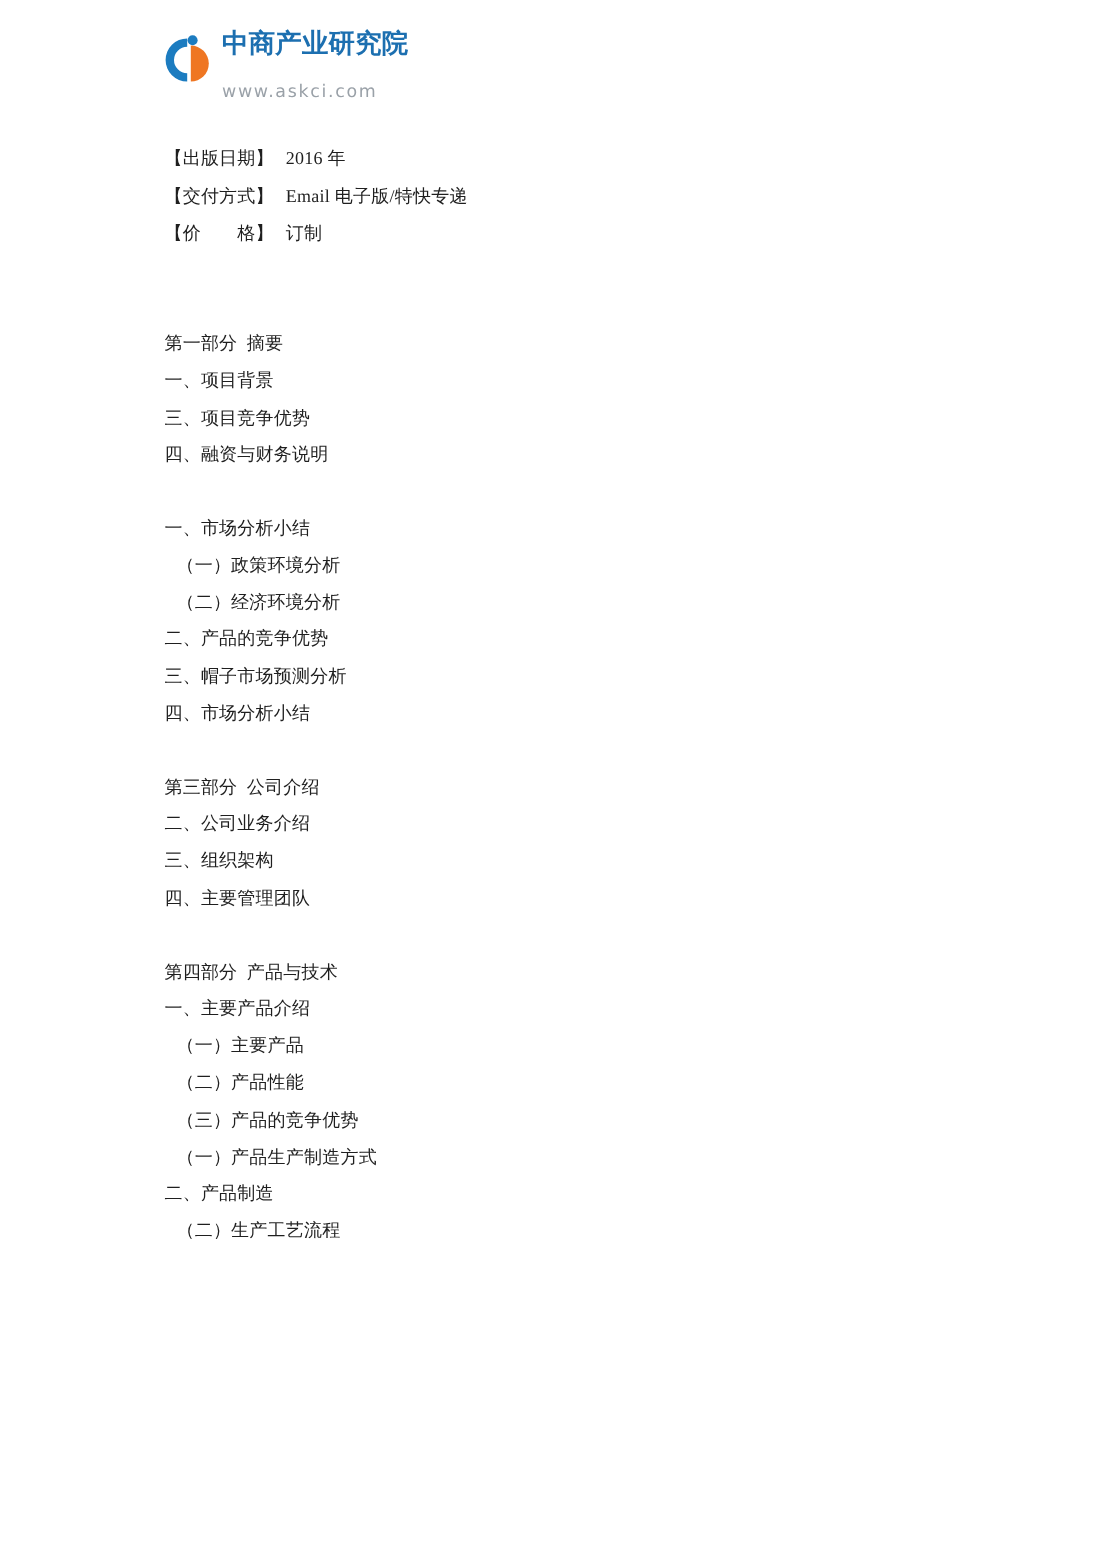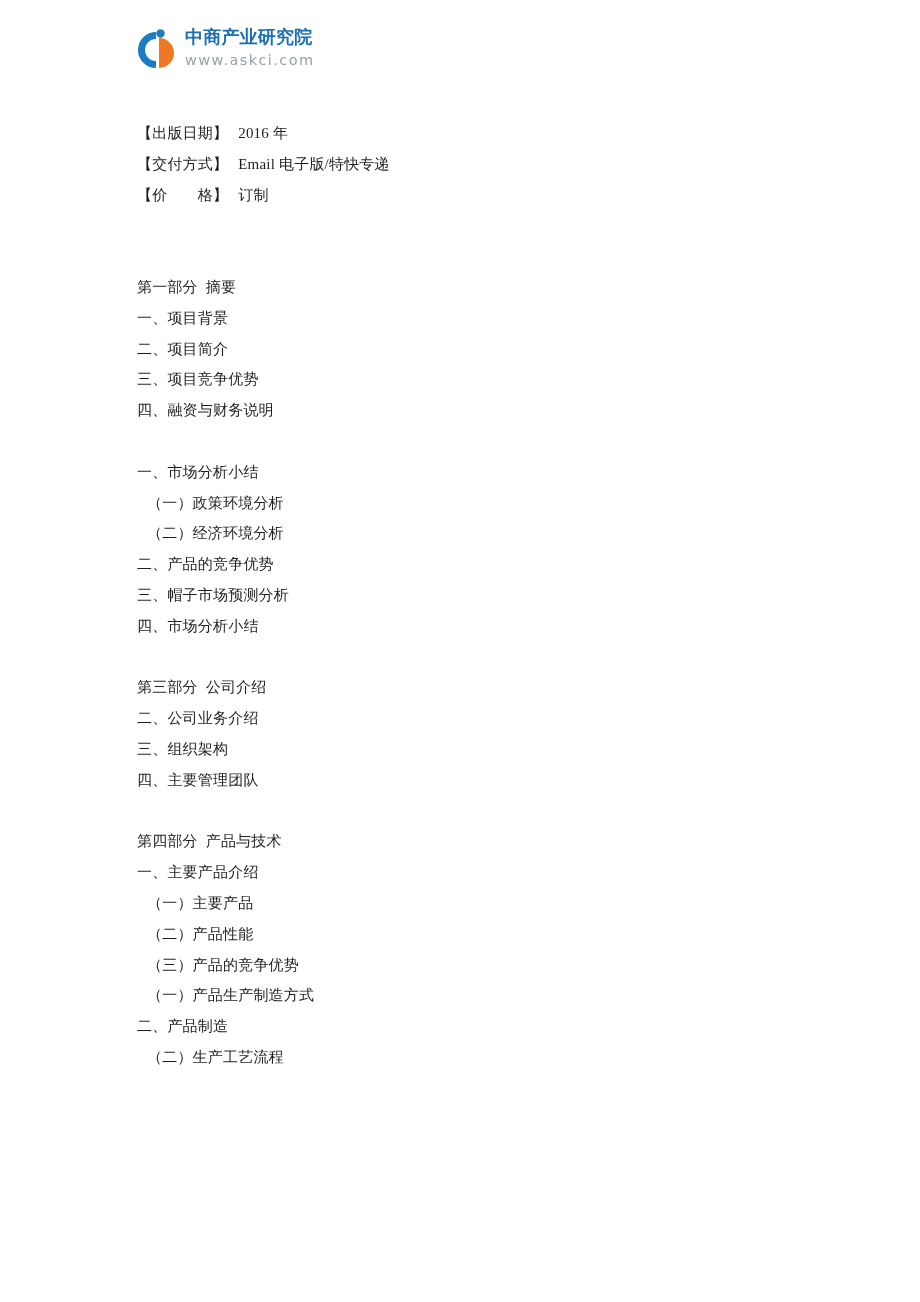--- a/index.html
+++ b/index.html
@@ -35,34 +35,34 @@
 
   .logo-words {
     position: absolute;
     left: 52px;
     top: 0px;
     width: 176px;
   }
   .logo-cn {
     font-family: "DejaVu Sans", "Liberation Sans", sans-serif;
     font-weight: bold;
-    font-size: 18px;
+    font-size: 22px;
     line-height: 26px;
     letter-spacing: 0.2px;
     color: #1c6fb0;
     white-space: nowrap;
   }
   .logo-url {
     font-family: "DejaVu Sans", "Liberation Sans", sans-serif;
     font-size: 14.5px;
     line-height: 19px;
     letter-spacing: 1.4px;
     color: #9aa1a8;
     white-space: nowrap;
-    margin-top: 1px;
+    margin-top: 18px;
   }
 
   
   .doc {
     position: absolute;
     left: 137px;
     top: 118px;
     width: 700px;
   }
   .line {
@@ -114,21 +114,20 @@
   <div class="line"><span>【交付方式】</span><span class="label-gap"></span><span class="meta-val">Email 电子版/特快专递</span></div>
   <div class="line"><span>【价　　格】</span><span class="label-gap"></span><span class="meta-val">订制</span></div>
 
   <div class="line spacer"></div>
 
 
   <div class="line spacer"></div>
 
   <div class="line">第一部分  摘要</div>
   <div class="line">一、项目背景</div>
-  <div class="line">二、项目简介</div>
   <div class="line">三、项目竞争优势</div>
   <div class="line">四、融资与财务说明</div>
 
   <div class="line spacer"></div>
 
   <div class="line">一、市场分析小结</div>
   <div class="line indent1">（一）政策环境分析</div>
   <div class="line indent1">（二）经济环境分析</div>
   <div class="line">二、产品的竞争优势</div>
   <div class="line">三、帽子市场预测分析</div>

